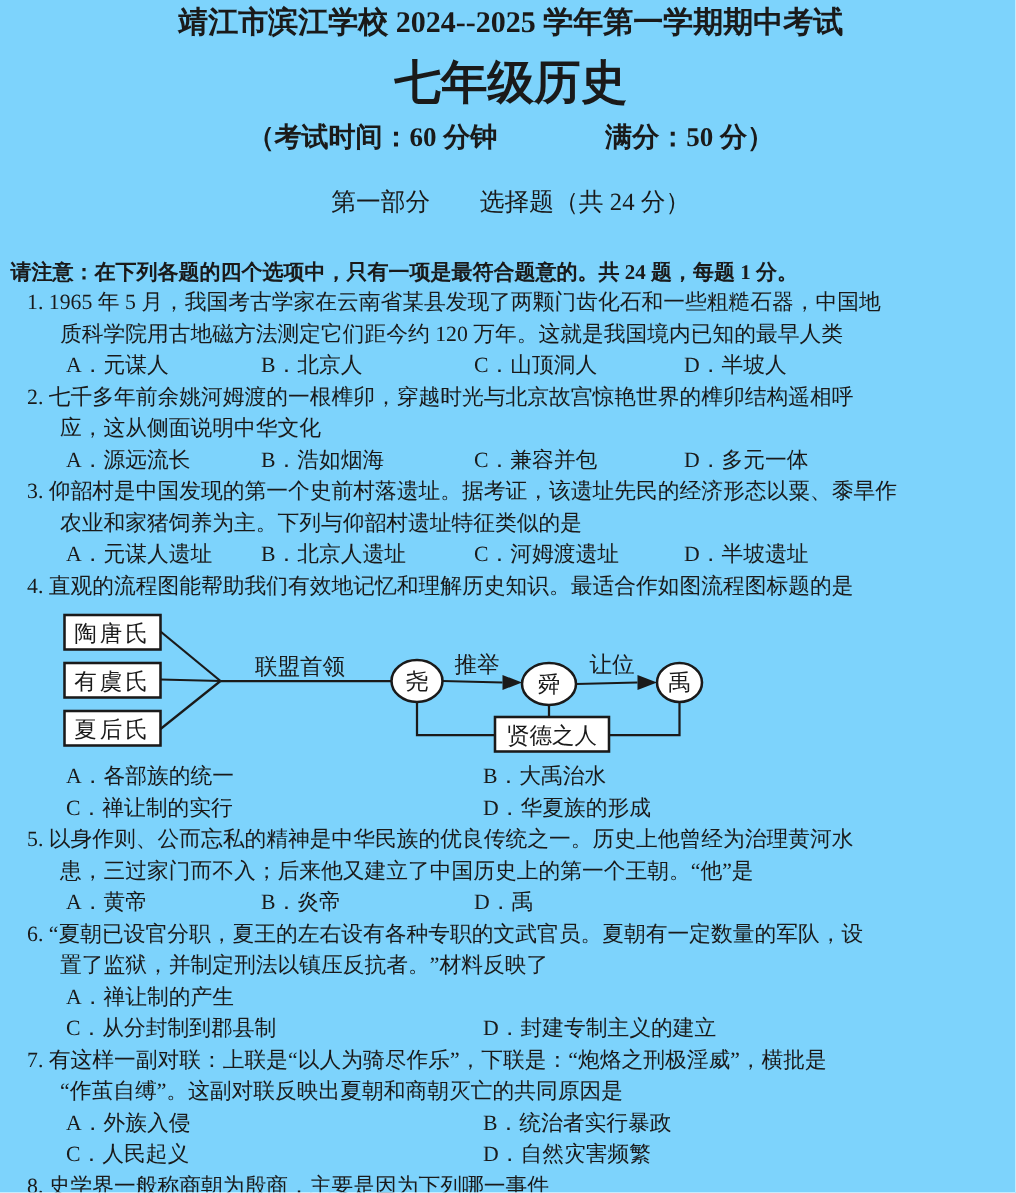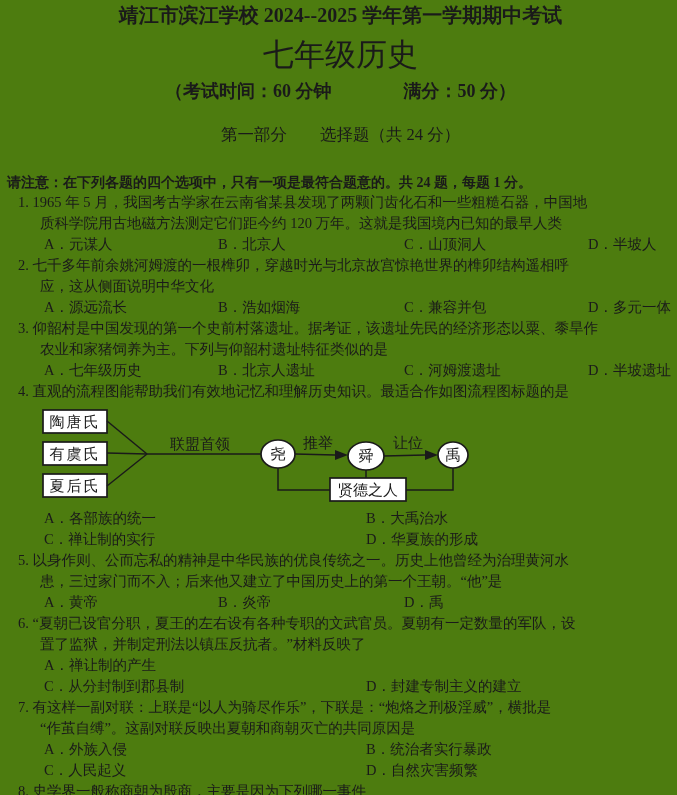--- a/index.html
+++ b/index.html
@@ -1,49 +1,49 @@
 <!DOCTYPE html>
 <html><head>
 <meta charset="utf-8">
 <style>
   html,body{margin:0;padding:0;background:#ffffff;}
   .page{
     position:relative;
     width:677px;height:795px;
     overflow:hidden;
-    background:#4d7c0f;
+    background:#7dd3fc;
     color:#1a1a1a;
     font-family:"Liberation Serif","DejaVu Serif",serif;
     box-sizing:border-box;
     padding:3px 14px 0 18px;
   }
   .exam-title{
     text-align:center;font-weight:bold;font-size:20px;line-height:24px;
     white-space:nowrap;
   }
   .exam-subject{
-    text-align:center;font-weight:normal;font-size:31px;line-height:40px;
+    text-align:center;font-weight:bold;font-size:31px;line-height:40px;
     margin-top:8px;white-space:nowrap;
   }
   .exam-info{
     text-align:center;font-weight:bold;font-size:18px;line-height:26px;
     margin-top:3px;white-space:nowrap;
   }
   .section-heading{
     text-align:center;font-size:16.5px;line-height:22px;
     margin-top:20px;white-space:nowrap;
   }
   .notice{
     font-weight:bold;font-size:14px;line-height:18px;
     margin-top:28px;margin-left:-11px;white-space:nowrap;
   }
   .questions{font-size:14.5px;line-height:21px;}
   .q-line{padding-left:22px;white-space:nowrap;}
   .q-line.first{text-indent:-22px;}
-  .opt-row{display:flex;padding-left:26px;white-space:nowrap;gap:44px;}
+  .opt-row{display:flex;padding-left:26px;white-space:nowrap;}
   .opt-row .o1{flex:0 0 130px;}
   .opt-row .o2{flex:0 0 142px;}
   .opt-row .o3{flex:0 0 140px;}
   .opt-row .o4{flex:0 1 auto;}
   .opt-row.two .oc1{flex:0 0 278px;}
   .opt-row.two .oc2{flex:0 1 auto;}
   .flowchart{display:block;margin:3px 0 3px 22px;}
   .flowchart text{font-size:15px;fill:#1a1a1a;}
   .flowchart .shape{fill:#ffffff;stroke:#1a1a1a;stroke-width:1.7;}
   .flowchart .wire{stroke:#1a1a1a;stroke-width:1.5;fill:none;}
@@ -82,21 +82,21 @@
         <span class="o2">B．浩如烟海</span>
         <span class="o3">C．兼容并包</span>
         <span class="o4">D．多元一体</span>
       </div>
     </div>
 
     <div class="question">
       <div class="q-line first">3. 仰韶村是中国发现的第一个史前村落遗址。据考证，该遗址先民的经济形态以粟、黍旱作</div>
       <div class="q-line">农业和家猪饲养为主。下列与仰韶村遗址特征类似的是</div>
       <div class="opt-row">
-        <span class="o1">A．七年级历史</span>
+        <span class="o1">A．元谋人遗址</span>
         <span class="o2">B．北京人遗址</span>
         <span class="o3">C．河姆渡遗址</span>
         <span class="o4">D．半坡遗址</span>
       </div>
     </div>
 
     <div class="question">
       <div class="q-line first">4. 直观的流程图能帮助我们有效地记忆和理解历史知识。最适合作如图流程图标题的是</div>
 
       <svg class="flowchart" width="432" height="100" viewBox="0 0 432 100">

